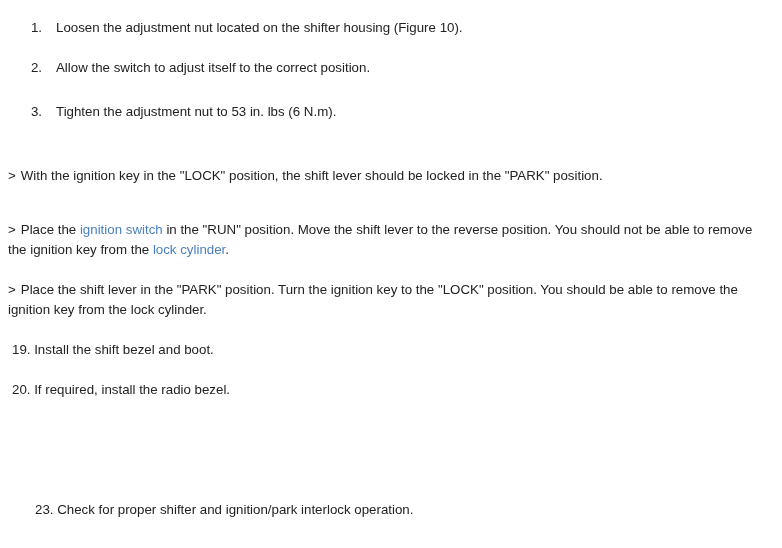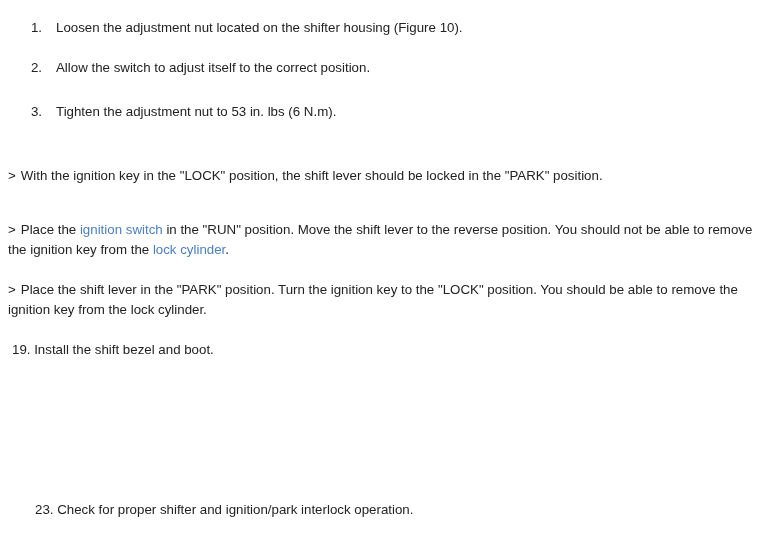--- a/index.html
+++ b/index.html
@@ -107,20 +107,23 @@
   </div>
 
   <div class="bullet-para" style="top: 280px;">
     <span class="gt">&gt;</span><span>Place the shift lever in the "PARK" position. Turn the ignition key to the "LOCK" position. You should be able to remove the ignition key from the lock cylinder.</span>
   </div>
 
   <div class="step" style="top: 340px;">
     <span>19. Install the shift bezel and boot.</span>
   </div>
 
+  <div class="step" style="top: 380px;">
+    <span>20. If required, install the radio bezel.</span>
+  </div>
 
 
 
   <div class="step" style="top: 500px; margin-left: 23px;">
     <span>23. Check for proper shifter and ignition/park interlock operation.</span>
   </div>
 
 </div>
 
 </body></html>

